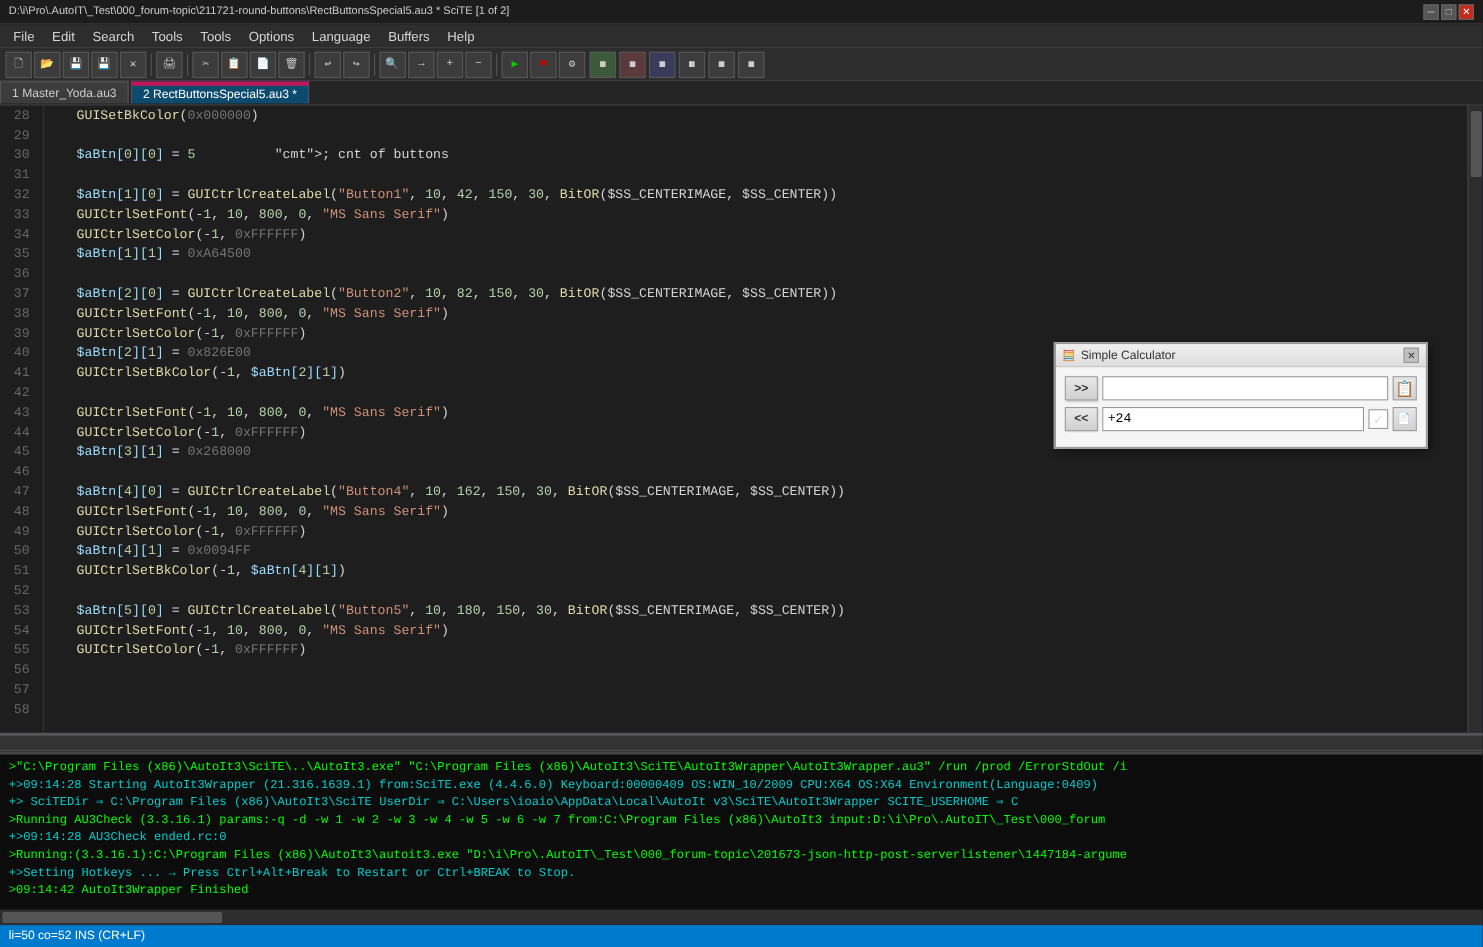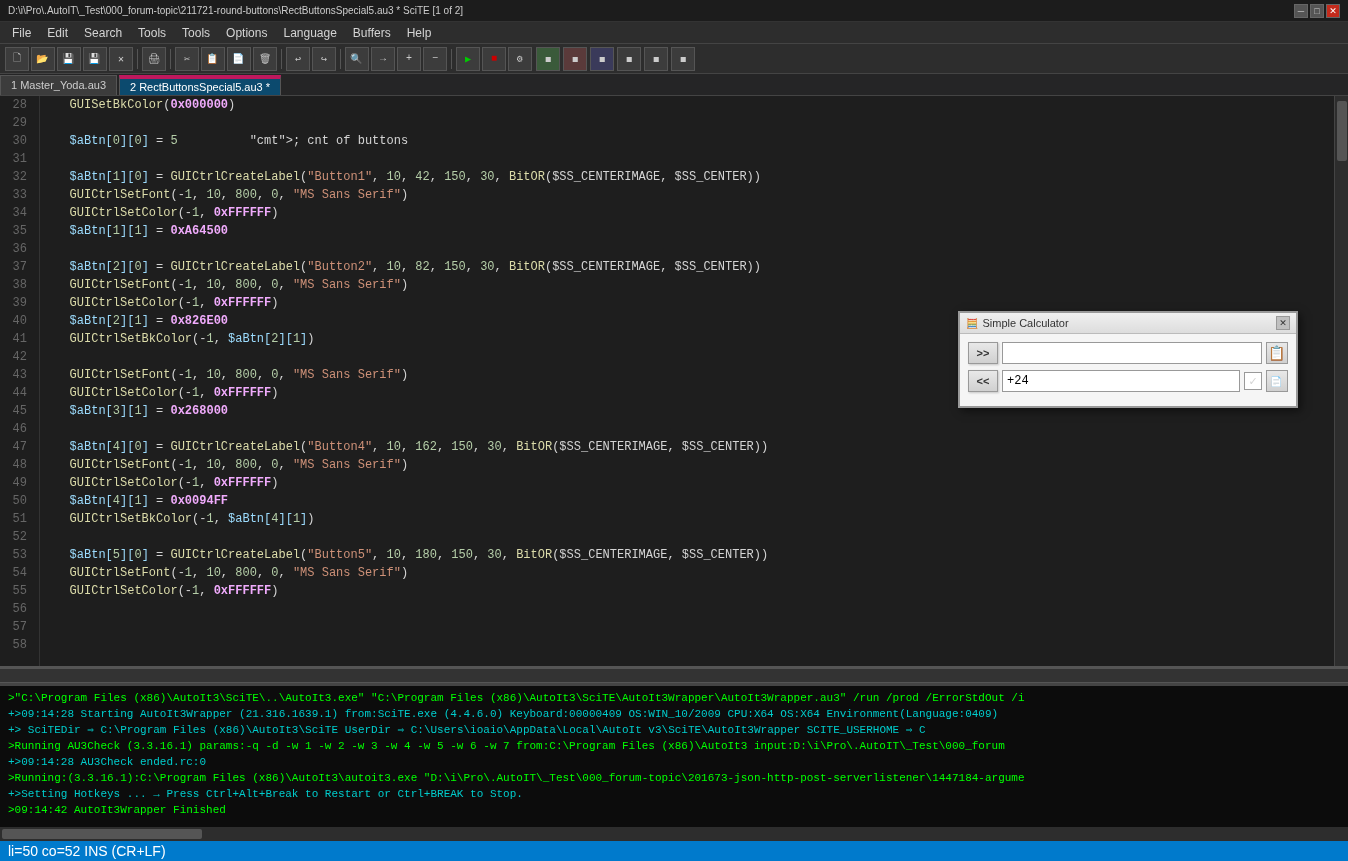--- a/index.html
+++ b/index.html
@@ -46,21 +46,21 @@
       overflow: hidden;
     }
     .tb-btn { width: 24px; height: 24px; background: #3c3c3c; border: 1px solid #555; margin: 1px; cursor: pointer; display: flex; align-items: center; justify-content: center; font-size: 10px; color: #ccc; }
     .tb-sep { width: 1px; height: 20px; background: #555; margin: 0 3px; }
 
     
     #tabs-bar {
       height: 22px;
       background: #252526;
       display: flex;
-      align-items: center;
+      align-items: flex-start;
       border-bottom: 1px solid #444;
     }
     .tab {
       height: 20px;
       padding: 0 10px;
       background: #3c3c3c;
       border: 1px solid #555;
       border-bottom: none;
       font-family: 'Segoe UI', sans-serif;
       font-size: 11px;
@@ -136,28 +136,28 @@
     .output-line.green { color: #00ff00; }
 
     
     #status-bar {
       height: 20px;
       background: #007acc;
       display: flex;
       align-items: center;
       padding: 0 8px;
       font-family: 'Segoe UI', sans-serif;
-      font-size: 14px;
+      font-size: 11px;
       color: white;
     }
     .fn { color: #dcdcaa; }
     .str { color: #ce9178; }
     .num { color: #b5cea8; }
     .var { color: #9cdcfe; }
-    .hex { color: #f0abfc; font-weight: bold; }
+    .hex { color: #737373; }
 
     
     #calc-window {
       position: absolute;
       top: 215px;
       right: 50px;
       width: 340px;
       background: #f0f0f0;
       border: 2px solid #999;
       box-shadow: 3px 3px 8px rgba(0,0,0,0.5);

